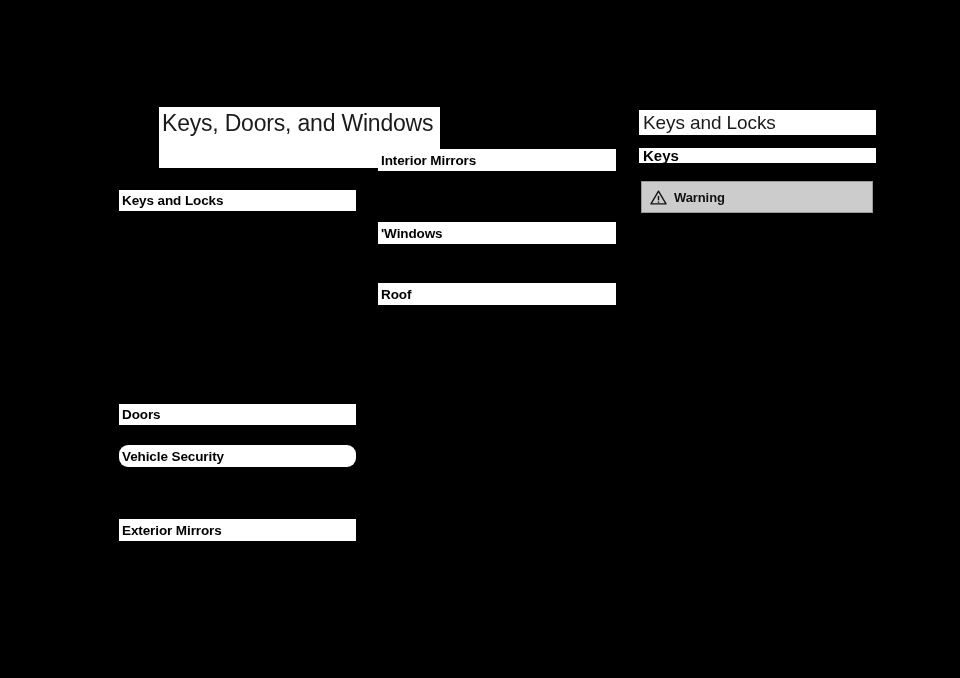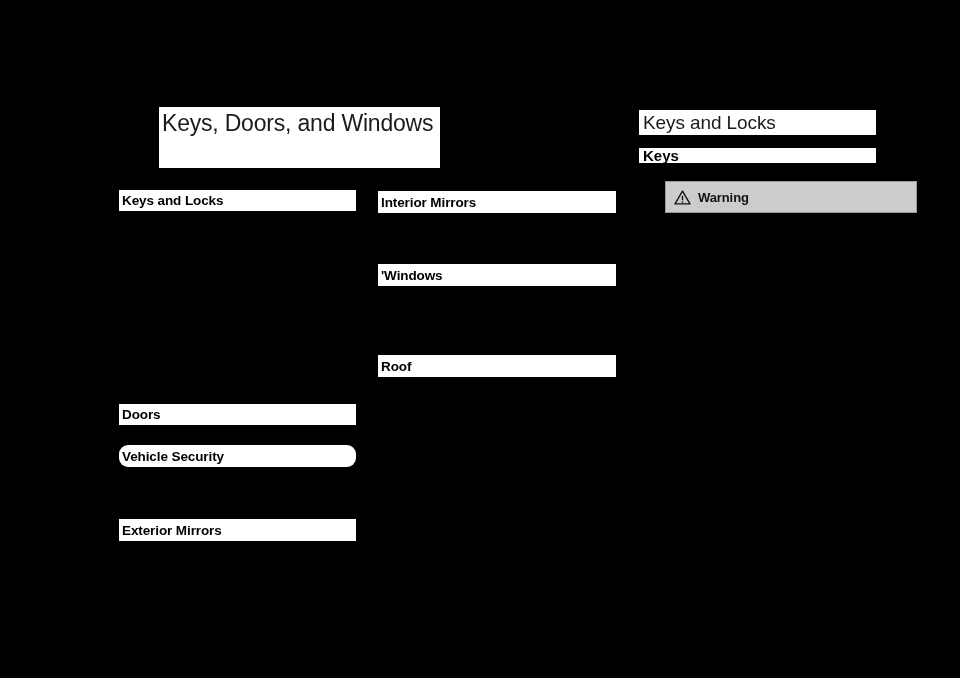--- a/index.html
+++ b/index.html
@@ -59,21 +59,21 @@
     font-size: 13.5px;
     font-weight: bold;
     letter-spacing: -0.1px;
     padding-left: 3px;
     color: #000000;
   }
 
   
   .c1 { left: 119px; width: 237px; height: 21px; }
   
-  .c2 { left: 378px; width: 238px; height: 22px; margin-top: 42px; }
+  .c2 { left: 378px; width: 238px; height: 22px; }
   
   .c3 { left: 639px; width: 237px; }
 
   
   .section-head {
     top: 110px;
     height: 25px;
     font-size: 19px;
     font-weight: 400;
     letter-spacing: -0.1px;
@@ -88,30 +88,29 @@
     font-weight: bold;
     color: #000000;
     padding-left: 4px;
   }
 
   
   .warning-box {
     position: absolute;
     left: 641px;
     top: 181px;
-    width: 252px;
+    width: 232px;
     height: 32px;
     background: #cccccc;
     border: 1px solid #9a9a9a;
     box-sizing: border-box;
     display: flex;
     align-items: center;
     padding-left: 8px;
     gap: 7px;
-    margin-left: 24px;
   }
   .warning-icon {
     width: 17px;
     height: 15px;
     flex: 0 0 auto;
     display: block;
   }
   .warning-label {
     font-size: 13px;
     font-weight: bold;
@@ -156,21 +155,21 @@
   </div>
 
   <div class="band toc-bar c2" style="top:149px;">
     <span>Interior Mirrors</span>
   </div>
 
   <div class="band toc-bar c2" style="top:222px;">
     <span>'Windows</span>
   </div>
 
-  <div class="band toc-bar c2" style="top:313px;text-align:center;">
+  <div class="band toc-bar c2" style="top:283px;text-align:center;">
     <span>Roof</span>
   </div>
 
   <div class="band c3 section-head">Keys and Locks</div>
 
   <div class="band c3 subsection-head">Keys</div>
 
   <div class="warning-box">
     <svg class="warning-icon" viewBox="0 0 24 21" xmlns="http://www.w3.org/2000/svg">
       <path d="M12 1.6 L22.6 19.6 L1.4 19.6 Z" fill="none" stroke="#111111" stroke-width="1.9" stroke-linejoin="round"></path>

